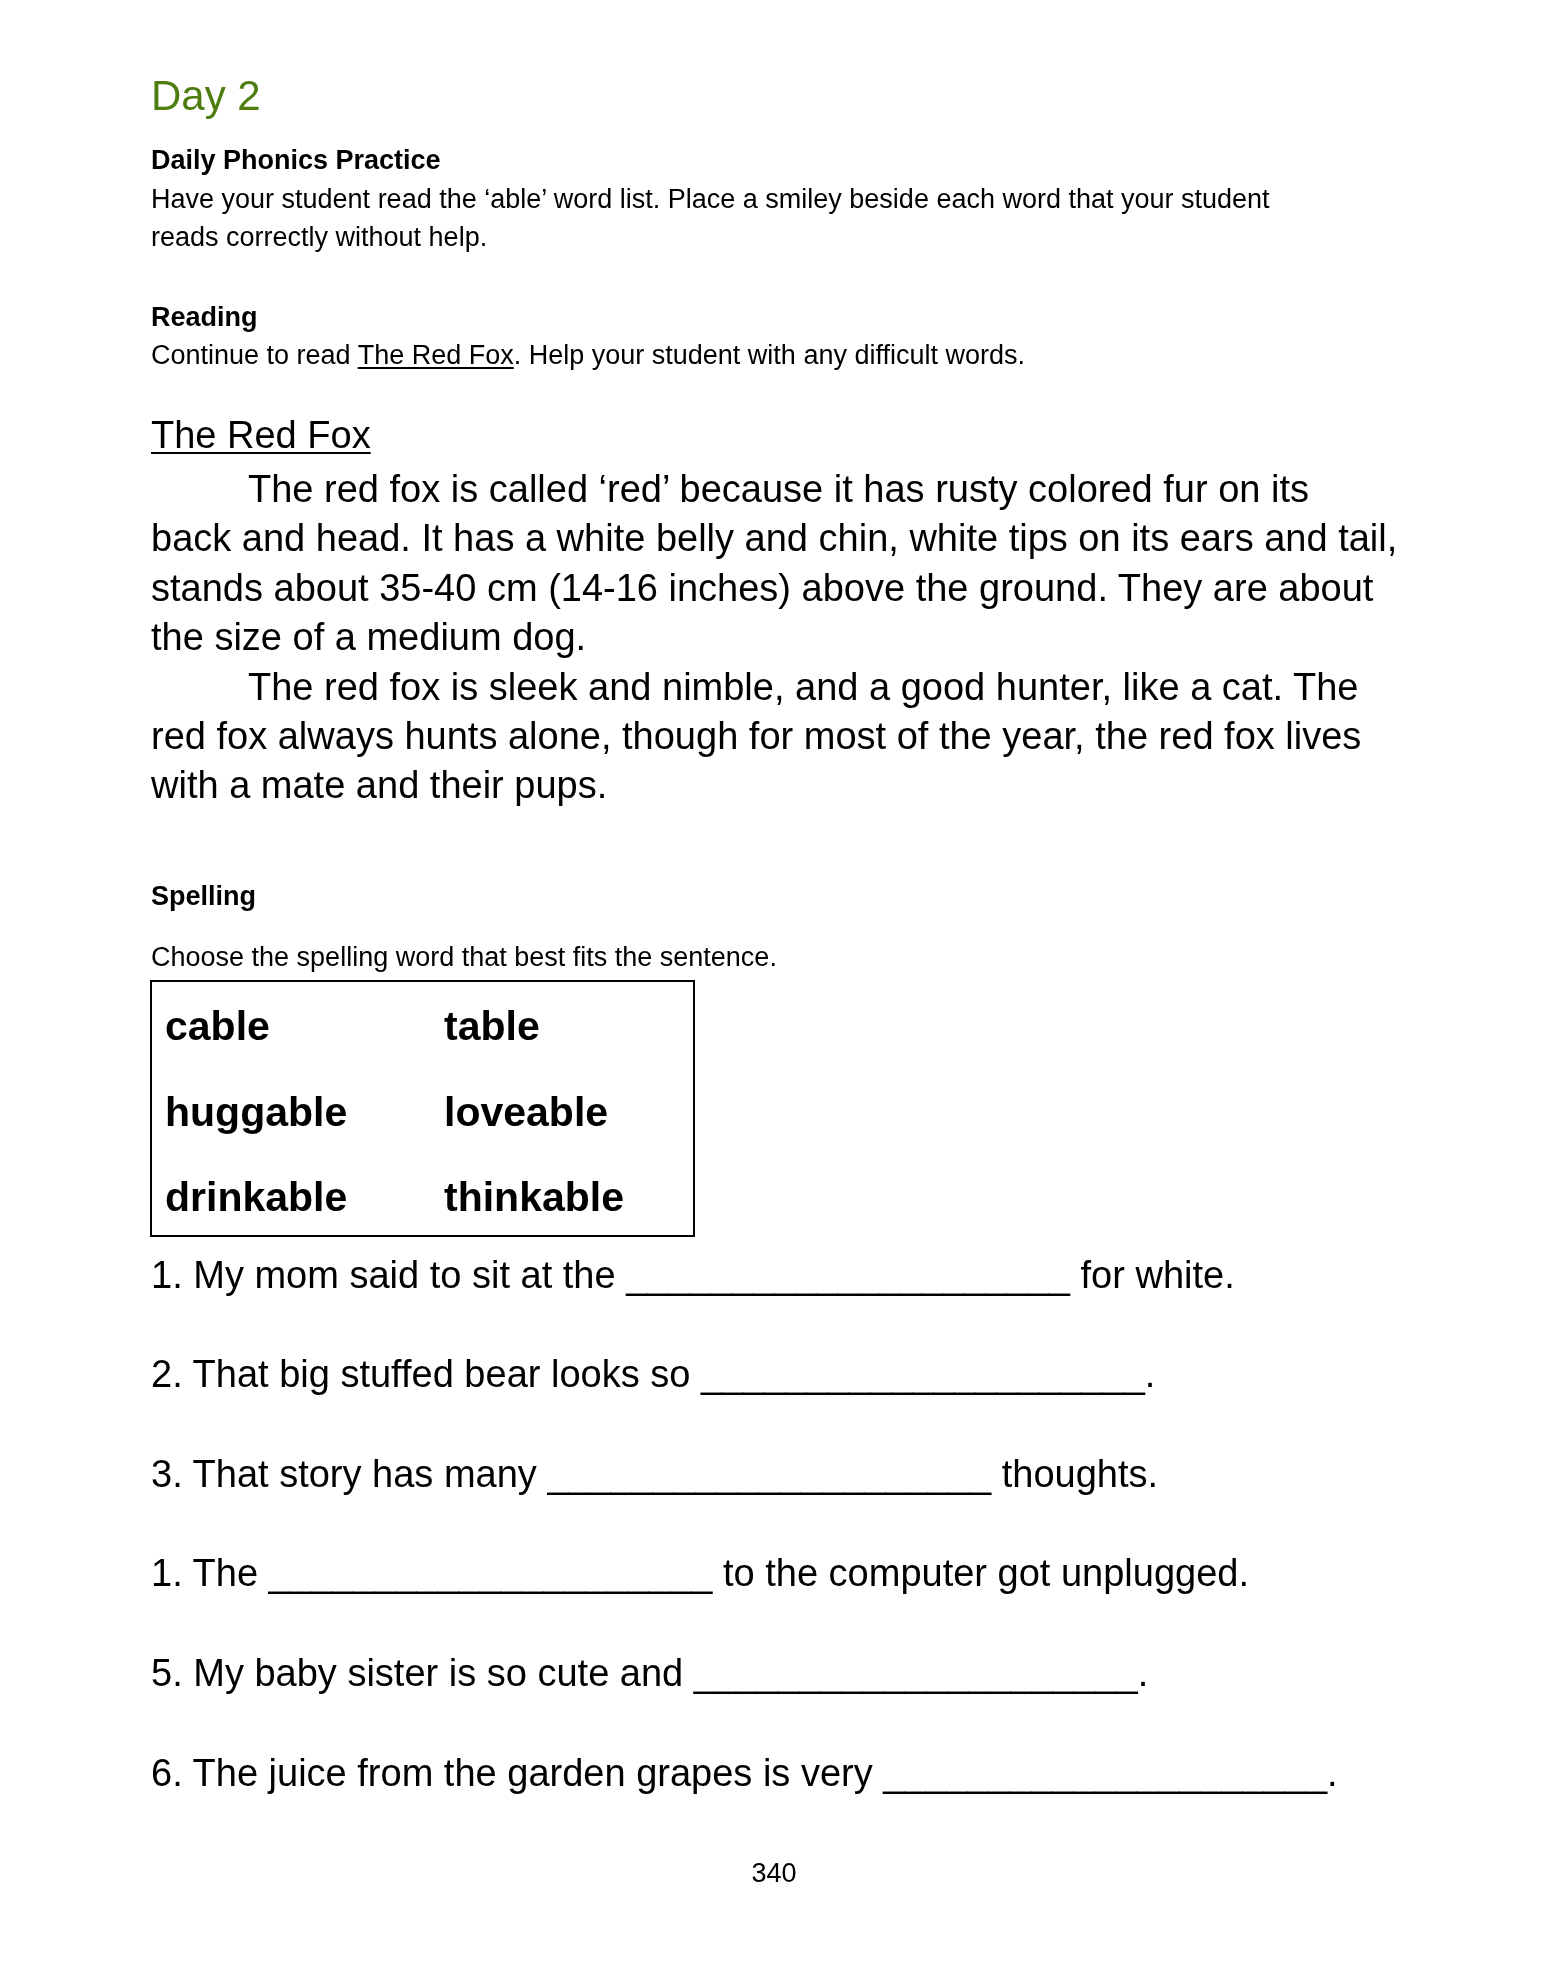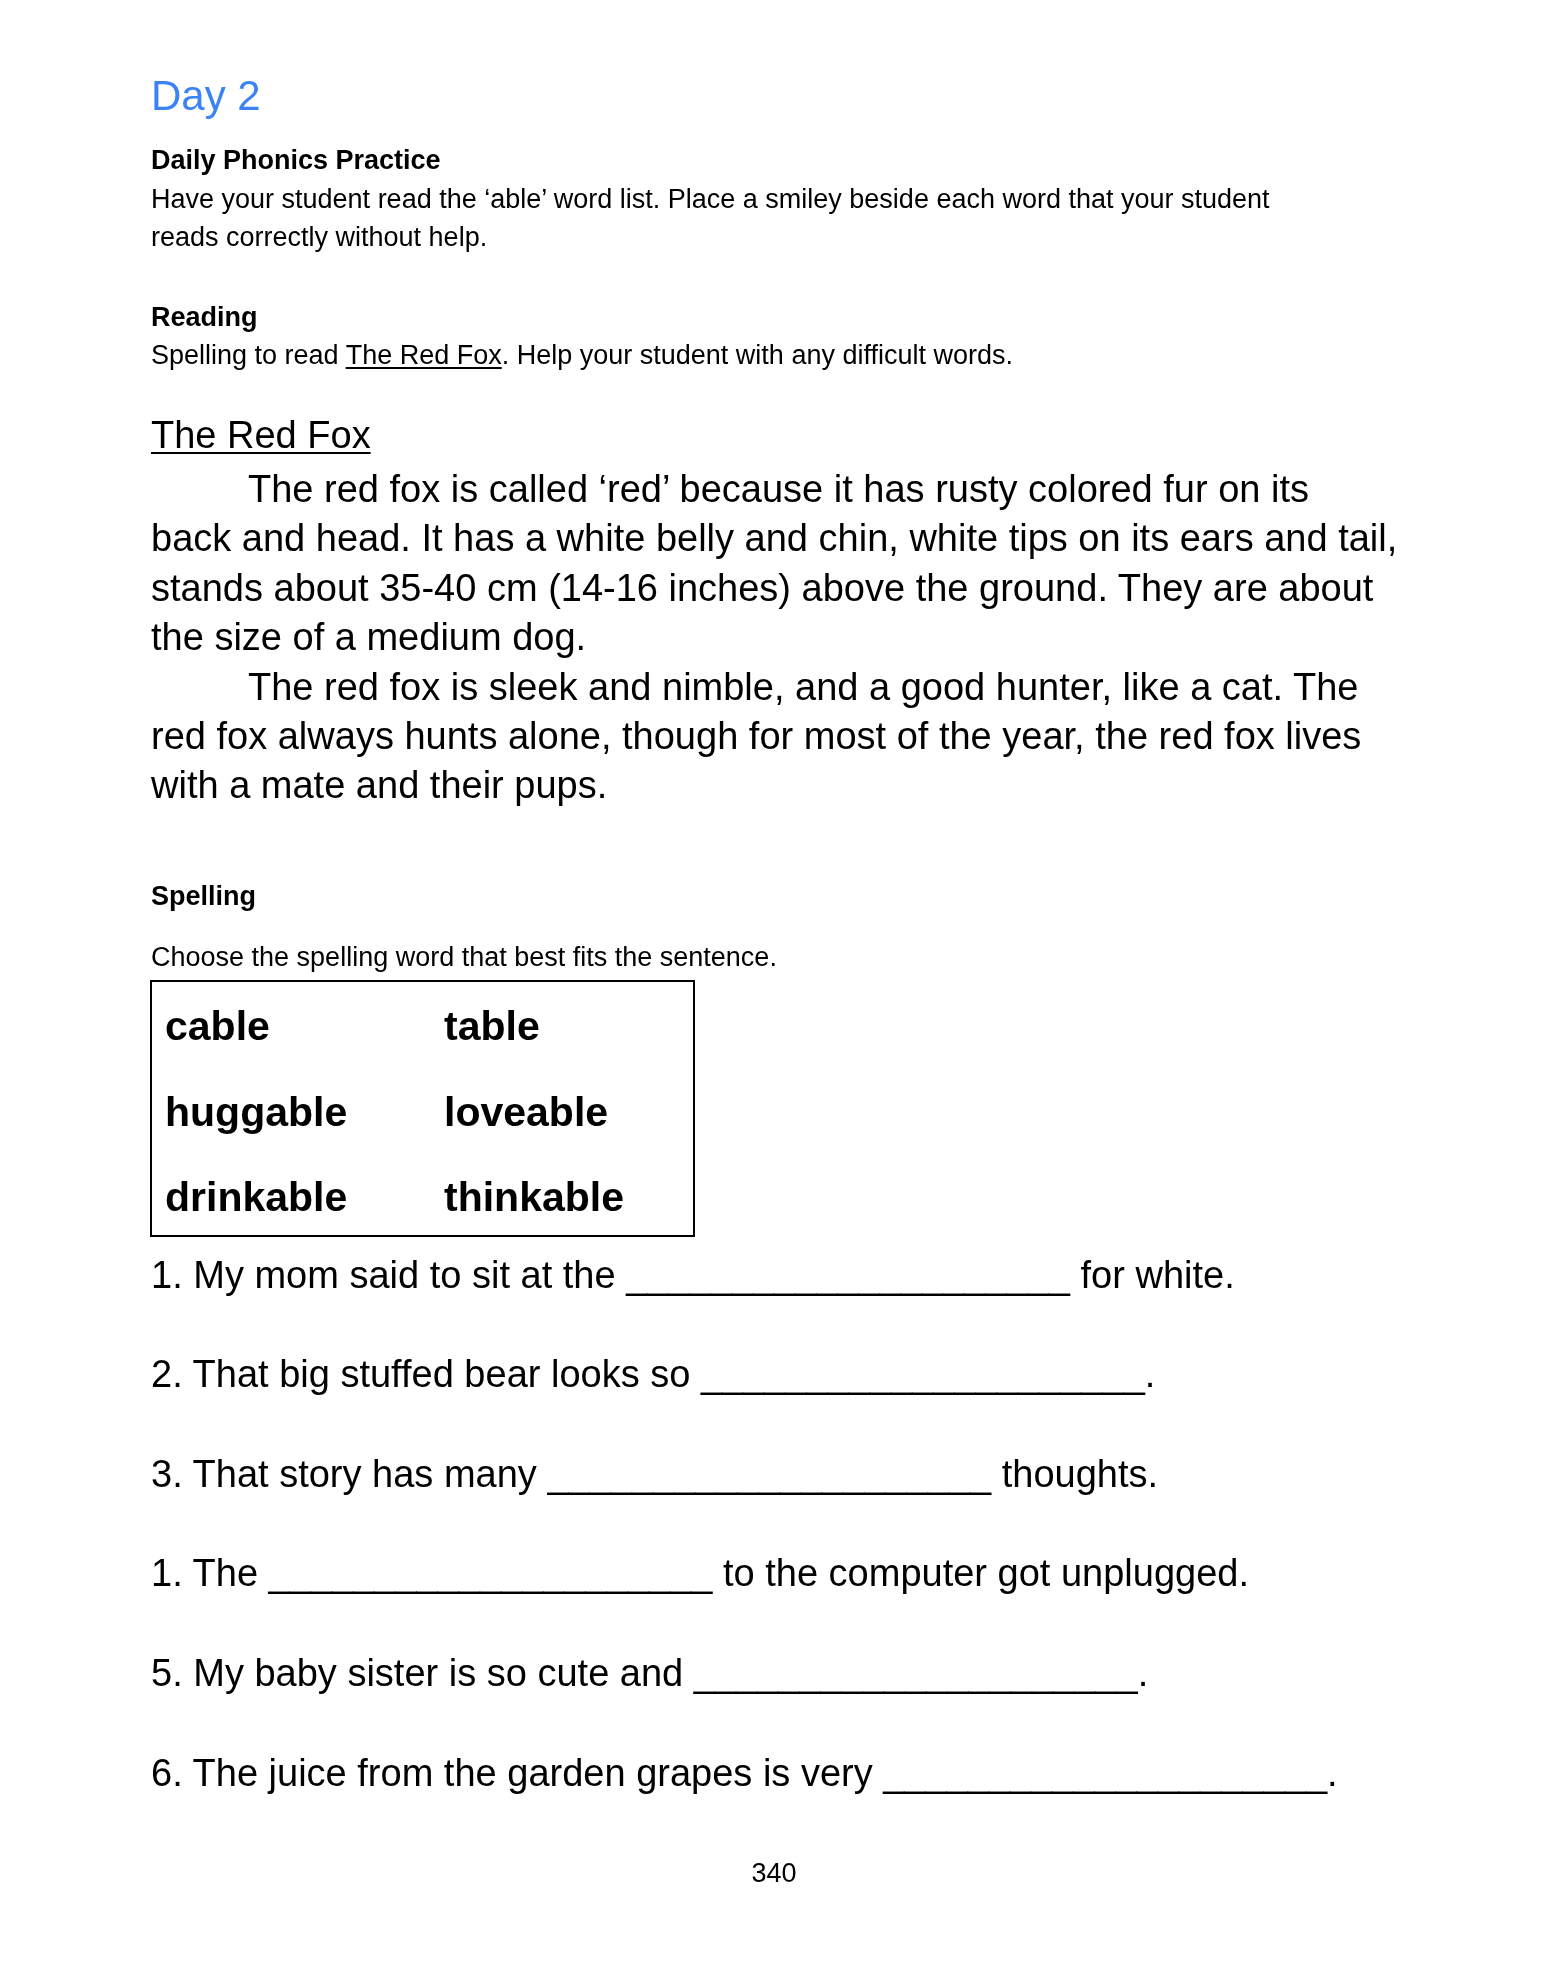--- a/index.html
+++ b/index.html
@@ -1,19 +1,19 @@
 <!DOCTYPE html>
 <html><head>
 <meta charset="utf-8">
 <style>
   html, body { margin: 0; padding: 0; background: #ffffff; }
   body { width: 1562px; height: 1964px; position: relative; overflow: hidden;
          font-family: "Liberation Sans", sans-serif; color: #000; }
   .abs { position: absolute; white-space: pre; line-height: 1; }
-  .day-title { left: 151px; top: 75px; font-size: 42px; color: #3b82f6; }
+  .day-title { left: 151px; top: 75px; font-size: 42px; color: #4d7c0f; }
   .h-bold { font-weight: bold; font-size: 27px; left: 151px; }
   .instr { font-size: 27px; left: 151px; }
   .story-title { left: 151px; top: 416px; font-size: 38px; text-decoration: underline; text-decoration-thickness: 2px; text-underline-offset: 4px; }
   .story { position: absolute; left: 151px; top: 465px; font-size: 38px; line-height: 49.4px; }
   .story .ln { display: block; white-space: pre; }
   .story .indent { padding-left: 97px; }
   .u { text-decoration: underline; text-decoration-thickness: 1.5px; text-underline-offset: 3px; }
   .word-box { position: absolute; left: 150px; top: 980px; width: 545px; height: 257px;
               border: 2px solid #000; box-sizing: border-box; }
   .word { position: absolute; font-weight: bold; font-size: 41px; line-height: 1; white-space: pre; }
@@ -24,21 +24,21 @@
 </head>
 <body>
 
 <div class="abs day-title">Day 2</div>
 
 <div class="abs h-bold" style="top:147px">Daily Phonics Practice</div>
 <div class="abs instr" style="top:186px">Have your student read the ‘able’ word list. Place a smiley beside each word that your student</div>
 <div class="abs instr" style="top:224px">reads correctly without help.</div>
 
 <div class="abs h-bold" style="top:304px">Reading</div>
-<div class="abs instr" style="top:342px"><span>Spelling to read </span><span class="u">The Red Fox</span><span>. Help your student with any difficult words.</span></div>
+<div class="abs instr" style="top:342px"><span>Continue to read </span><span class="u">The Red Fox</span><span>. Help your student with any difficult words.</span></div>
 
 <div class="abs story-title">The Red Fox</div>
 
 <div class="story">
   <span class="ln indent">The red fox is called ‘red’ because it has rusty colored fur on its</span>
   <span class="ln">back and head. It has a white belly and chin, white tips on its ears and tail,</span>
   <span class="ln">stands about 35-40 cm (14-16 inches) above the ground. They are about</span>
   <span class="ln">the size of a medium dog.</span>
   <span class="ln indent">The red fox is sleek and nimble, and a good hunter, like a cat. The</span>
   <span class="ln">red fox always hunts alone, though for most of the year, the red fox lives</span>

